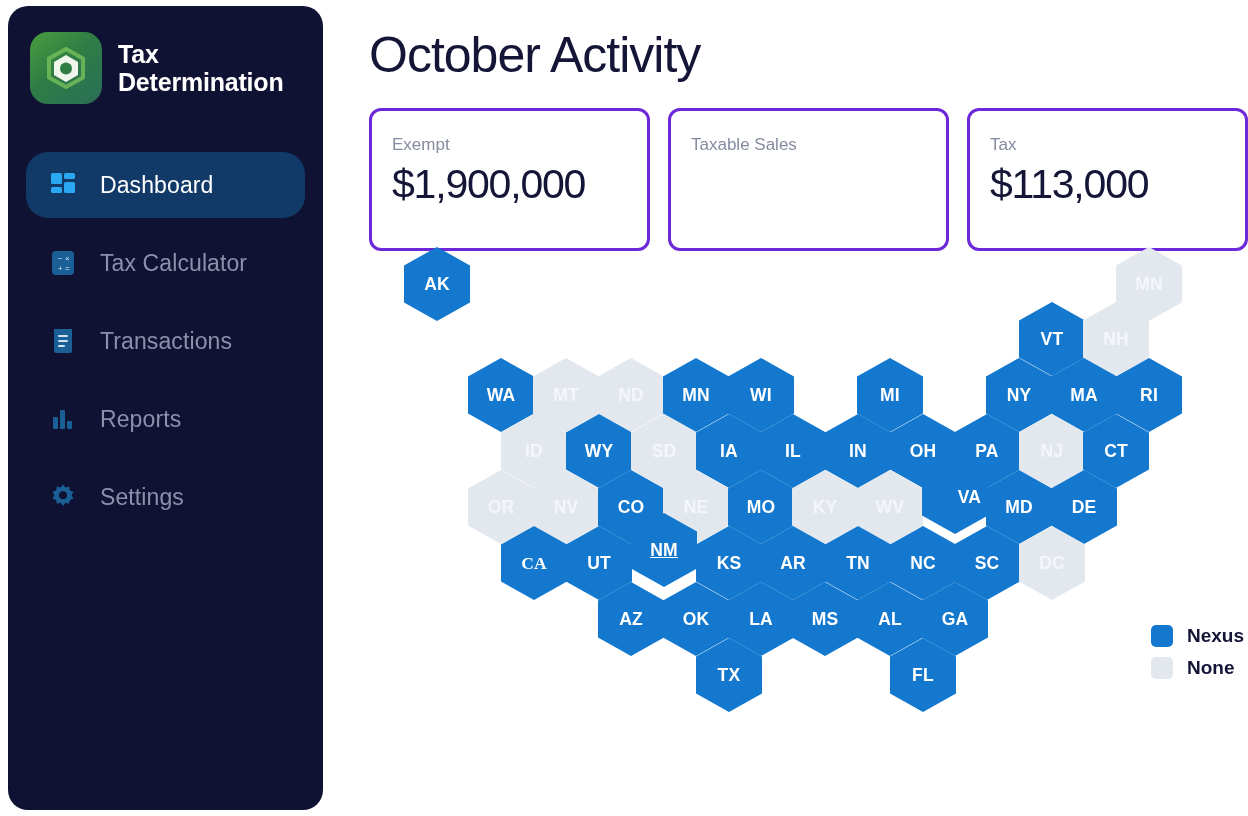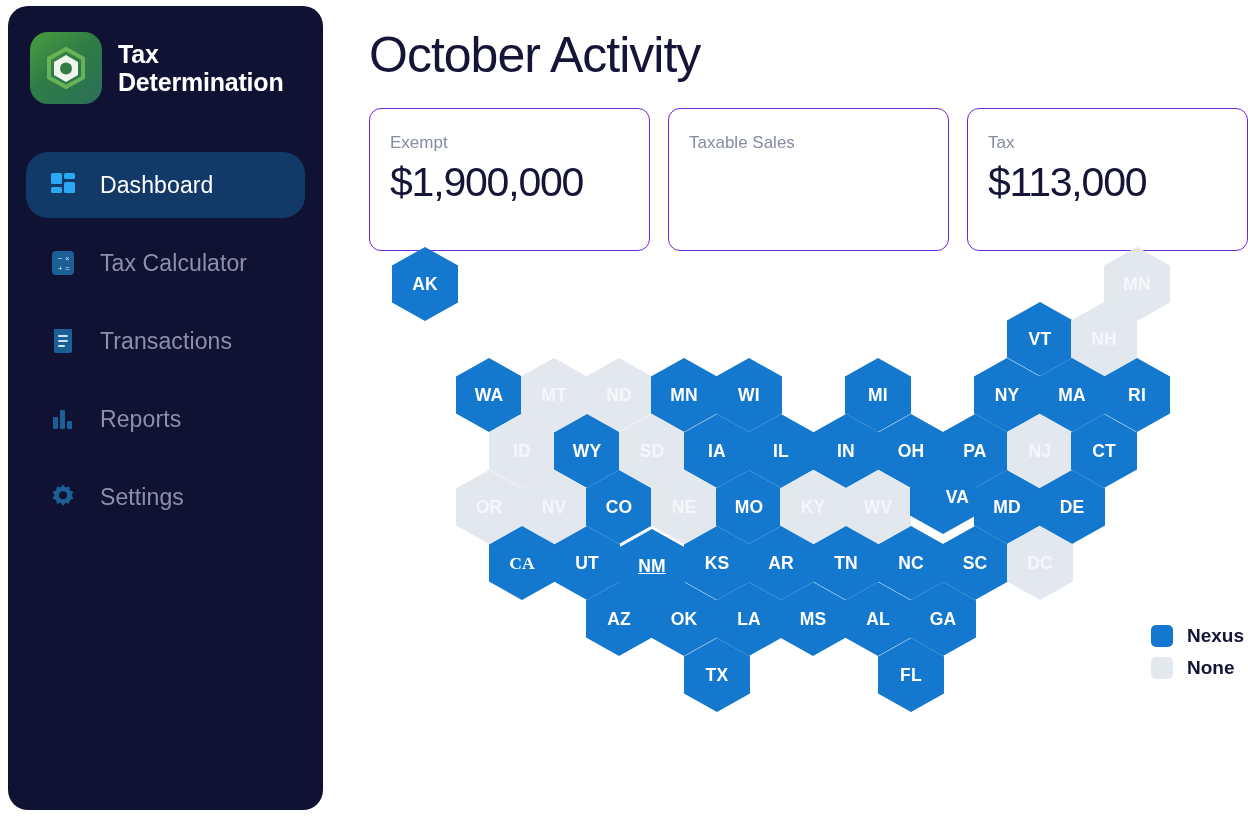--- a/index.html
+++ b/index.html
@@ -43,38 +43,38 @@
   
   .main { position: absolute; left: 369px; top: 0; width: 879px; height: 600px; }
   .page-title {
     font-size: 50px; color: #141537; font-weight: normal;
     letter-spacing: -1px; margin-top: 26px;
   }
 
   .cards { display: flex; gap: 18px; margin-top: 24px; }
   .card {
     flex: 1 1 0; height: 143px;
-    border: 1px solid #6d28d9; border-radius: 12px;
+    border: 3px solid #6d28d9; border-radius: 12px;
     background: #ffffff; padding: 24px 20px 0 20px;
   }
   .card-label { font-size: 17px; color: #858ba0; margin-bottom: 6px; }
   .card-value { font-size: 41px; color: #141537; letter-spacing: -1.2px; white-space: nowrap; }
 
   .note {
     text-align: center; font-size: 15.5px; color: #7e8497;
     font-weight: bold; margin-top: 18px; letter-spacing: -0.1px;
   }
 
   
   .map-wrap { position: relative; width: 879px; height: 490px; margin-top: 6px; }
   .hex {
     position: absolute; width: 66px; height: 74px;
     clip-path: polygon(50% 0%, 100% 25%, 100% 75%, 50% 100%, 0% 75%, 0% 25%);
     display: flex; align-items: center; justify-content: center;
-    font-size: 17.5px; font-weight: bold; letter-spacing: 0.2px;
+    font-size: 17.5px; font-weight: bold; letter-spacing: 0.2px; margin-left: 12px;
   }
   .hex.nexus { background: #1479ce; color: #ffffff; }
   .hex.none  { background: #e3e8ef; color: #f4f7fa; }
 
   .legend { position: absolute; right: 4px; bottom: 58px; }
   .legend-row { display: flex; align-items: center; gap: 14px; margin-bottom: 10px; }
   .swatch { width: 22px; height: 22px; border-radius: 5px; flex: 0 0 22px; }
   .legend-label { font-size: 19px; color: #141537; font-weight: bold; }
 </style>
 </head>
@@ -212,21 +212,21 @@
           <div class="hex nexus" style="left: 217px; top: 213px;">CO</div>
           <div class="hex none" style="left: 282px; top: 213px;">NE</div>
           <div class="hex nexus" style="left: 347px; top: 213px;">MO</div>
           <div class="hex none" style="left: 411px; top: 213px;">KY</div>
           <div class="hex none" style="left: 476px; top: 213px;">WV</div>
           <div class="hex nexus" style="left: 541px; top: 203px; padding-left: 29px;">VA</div>
           <div class="hex nexus" style="left: 605px; top: 213px;">MD</div>
           <div class="hex nexus" style="left: 670px; top: 213px;">DE</div>
           <div class="hex nexus" style="left: 120px; top: 269px; font-family: Liberation Serif, serif;">CA</div>
           <div class="hex nexus" style="left: 185px; top: 269px;">UT</div>
-          <div class="hex nexus" style="left: 250px; top: 272px; text-decoration: underline;">NM</div>
+          <div class="hex nexus" style="left: 250px; top: 256px; text-decoration: underline;">NM</div>
           <div class="hex nexus" style="left: 315px; top: 269px;">KS</div>
           <div class="hex nexus" style="left: 379px; top: 269px;">AR</div>
           <div class="hex nexus" style="left: 444px; top: 269px;">TN</div>
           <div class="hex nexus" style="left: 509px; top: 269px;">NC</div>
           <div class="hex nexus" style="left: 573px; top: 269px;">SC</div>
           <div class="hex none" style="left: 638px; top: 269px;">DC</div>
           <div class="hex nexus" style="left: 217px; top: 325px;">AZ</div>
           <div class="hex nexus" style="left: 282px; top: 325px;">OK</div>
           <div class="hex nexus" style="left: 347px; top: 325px;">LA</div>
           <div class="hex nexus" style="left: 411px; top: 325px;">MS</div>

